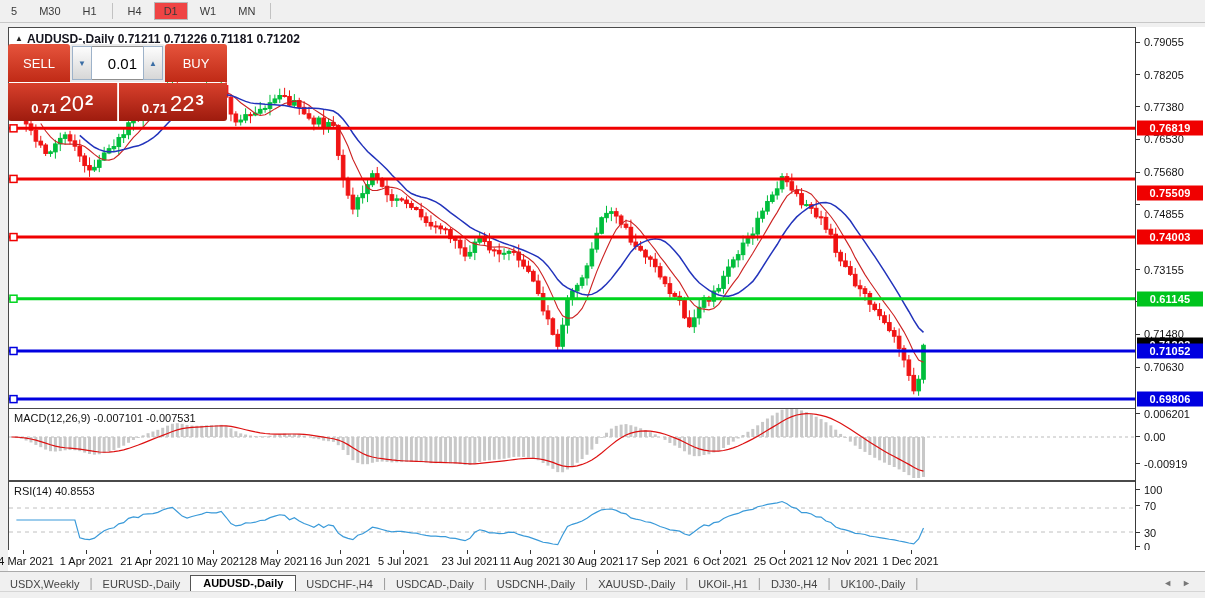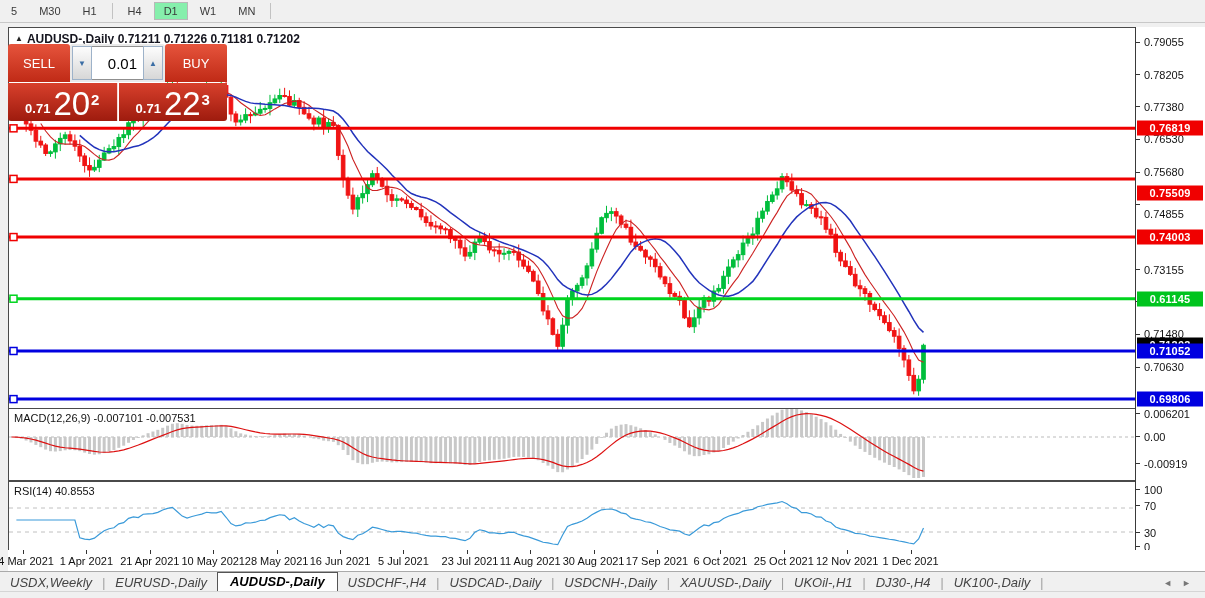--- a/index.html
+++ b/index.html
@@ -2,21 +2,21 @@
 <html><head>
 <meta charset="utf-8">
 <style>
   html,body{margin:0;padding:0;background:#e8e8e8;}
   #app{position:relative;width:1205px;height:598px;background:#f0f0f0;overflow:hidden;
        font-family:"Liberation Sans",sans-serif;-webkit-font-smoothing:antialiased;}
   
   #toolbar{position:absolute;left:0;top:0;width:1205px;height:22px;background:#f0f0f0;
            border-bottom:1px solid #c8c8c8;display:flex;align-items:center;}
   .tf-btn{font-size:11px;color:#3a3a3a;padding:2px 9px;margin:0 1px;border:1px solid transparent;cursor:default;}
-  .tf-btn.active{background:#86efac;border:1px solid #b8b8b8;text-align:right;}
+  .tf-btn.active{background:#ef4444;border:1px solid #b8b8b8;text-align:right;}
   .tb-sep{width:1px;height:16px;background:#c2c2c2;margin:0 4px;}
   
   #chart-win{position:absolute;left:8px;top:27px;width:1197px;height:413px;background:#fff;}
   .pane{position:absolute;left:0;background:#fff;border:1px solid #4a4a4a;}
   #main-pane{top:0;width:1128px;height:380px;}
   #macd-pane{top:381px;width:1128px;height:71px;}
   #rsi-pane{top:454px;width:1128px;height:69px;}
   .pane svg{position:absolute;left:0;top:0;}
   #axis-col{position:absolute;left:1127px;top:0;width:70px;height:526px;background:#fff;border-left:1px solid #3a3a3a;}
   .ylab{position:absolute;left:8px;font-size:11px;color:#111;transform:translateY(-50%);white-space:nowrap;}
@@ -40,26 +40,26 @@
   .spin{width:18px;background:linear-gradient(#fdfdfd,#d7d7d7);border:1px solid #9db2c9;color:#3b6ea5;
         font-size:8px;display:flex;align-items:center;justify-content:center;cursor:pointer;}
   .lot-input{flex:1;border:1px solid #8f8f8f;border-left:none;border-right:none;text-align:right;
              font-size:15px;padding-right:6px;width:40px;color:#000;font-family:"Liberation Sans",sans-serif;}
   #trade .row2{display:flex;height:38px;margin-top:1px;}
   .pricebox{flex:1;background:linear-gradient(#d8402c,#9e1b0e);color:#fff;display:flex;align-items:flex-end;
             justify-content:center;padding-bottom:2px;cursor:pointer;}
   .pricebox.left{border-radius:0 0 0 3px;margin-right:1px;border-right:1px solid #f5d9d4;}
   .pricebox.right{border-radius:0 0 3px 0;}
   .p-small{font-size:13px;font-weight:bold;margin-right:3px;line-height:20px;}
-  .p-big{font-size:33px;line-height:30px;font-weight:normal;}
+  .p-big{font-size:22px;line-height:30px;font-weight:normal;}
   .p-sup{font-size:15px;font-weight:bold;line-height:34px;align-self:flex-start;margin-left:1px;}
   
   #tabbar{position:absolute;left:0;top:571px;width:1205px;height:20px;background:#f0f0f0;
           border-top:1px solid #aaa;display:flex;align-items:flex-end;}
-  .tab{font-size:13px;color:#444;padding:1px 10px 2px 10px;white-space:nowrap;cursor:pointer;font-style:italic;}
+  .tab{font-size:11px;color:#444;padding:1px 10px 2px 10px;white-space:nowrap;cursor:pointer;}
   .tab.active{background:#fff;border:1px solid #555;border-bottom:none;font-weight:bold;color:#000;padding:1px 12px 3px 12px;}
   .tab-sep{color:#999;font-size:12px;padding-bottom:2px;}
   #tab-scroll{margin-left:auto;margin-right:14px;color:#777;font-size:9px;display:flex;gap:10px;padding-bottom:4px;}
   #statusbar{position:absolute;left:0;top:591px;width:1205px;height:7px;background:#f0f0f0;border-top:1px solid #d5d5d5;}
 </style>
 </head>
 <body>
 
 <div id="app">
 

